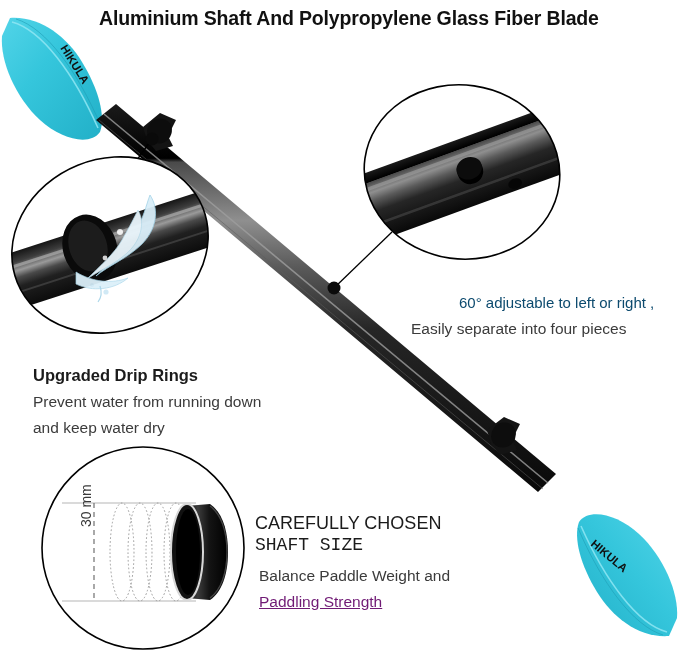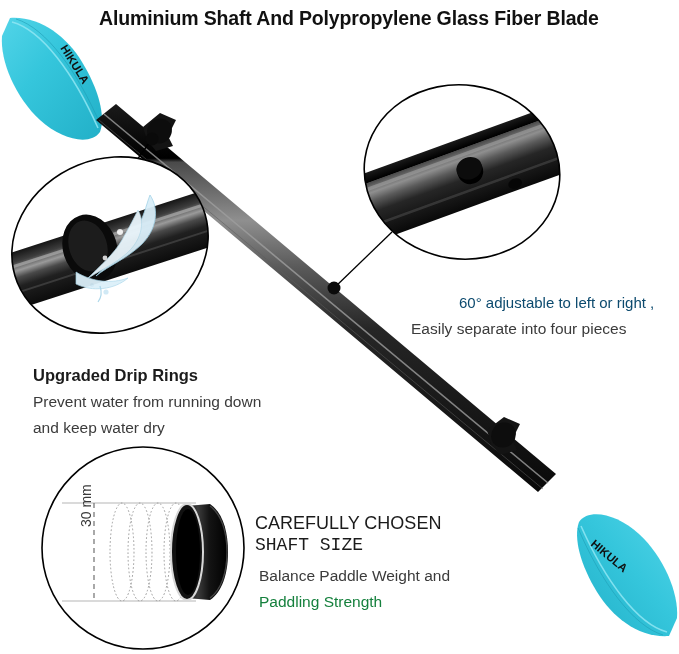--- a/index.html
+++ b/index.html
@@ -92,21 +92,22 @@
   #shaft-l1 {
     left: 259px;
     top: 567px;
     font-size: 15.5px;
     color: #3b3b3b;
   }
   #shaft-l2 {
     left: 259px;
     top: 593px;
     font-size: 15.5px;
-    color: #15803d;
+    color: #701a75;
+    text-decoration: underline;
   }
   .dim-label {
     position: absolute;
     left: 78px;
     top: 527px;
     font-size: 14px;
     color: #3a3a3a;
     transform: rotate(-90deg);
     transform-origin: left top;
     white-space: pre;

